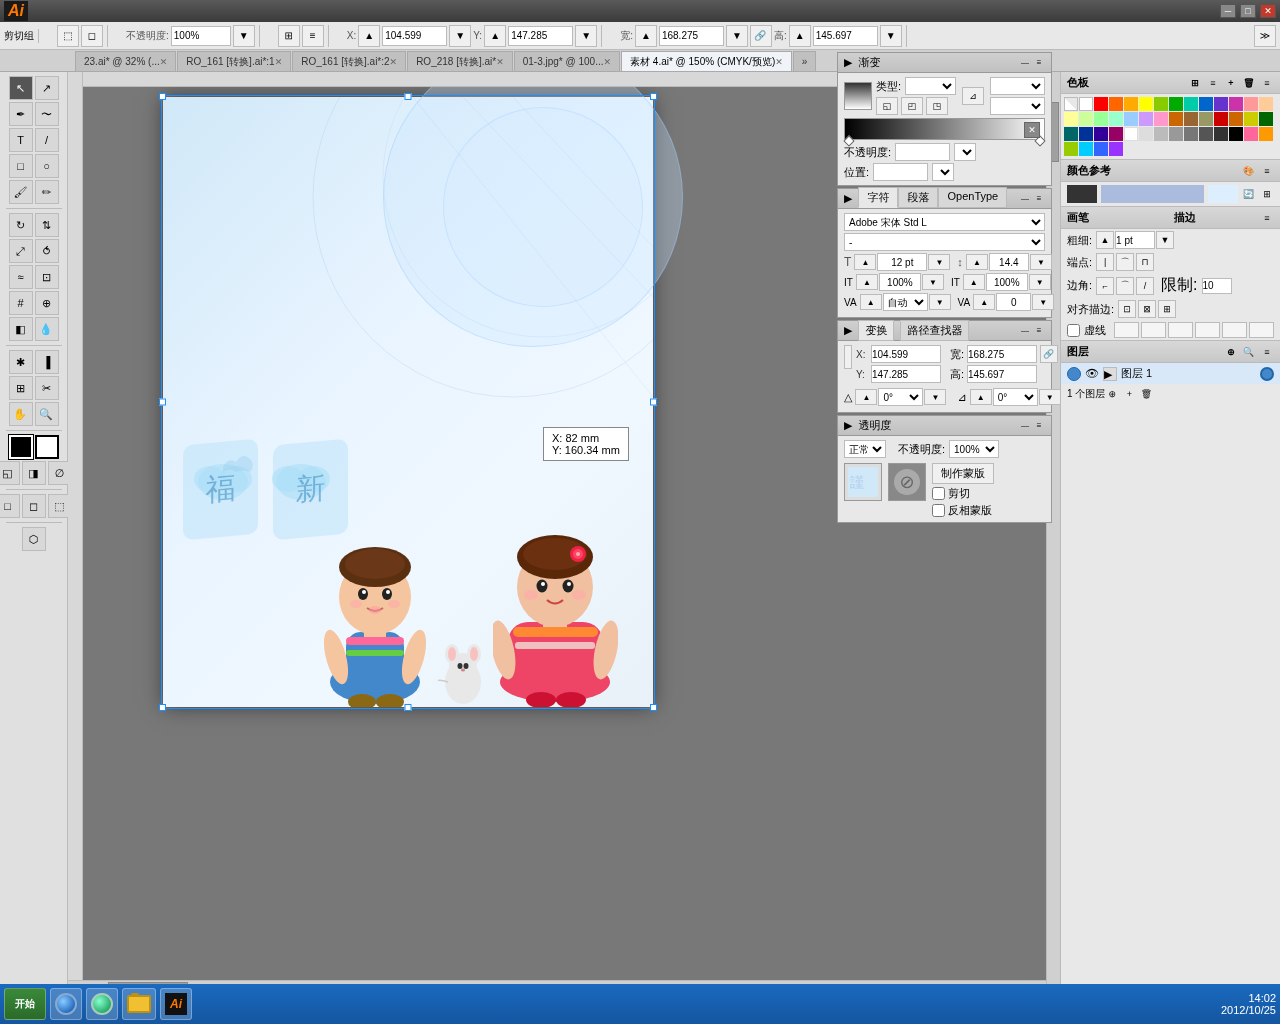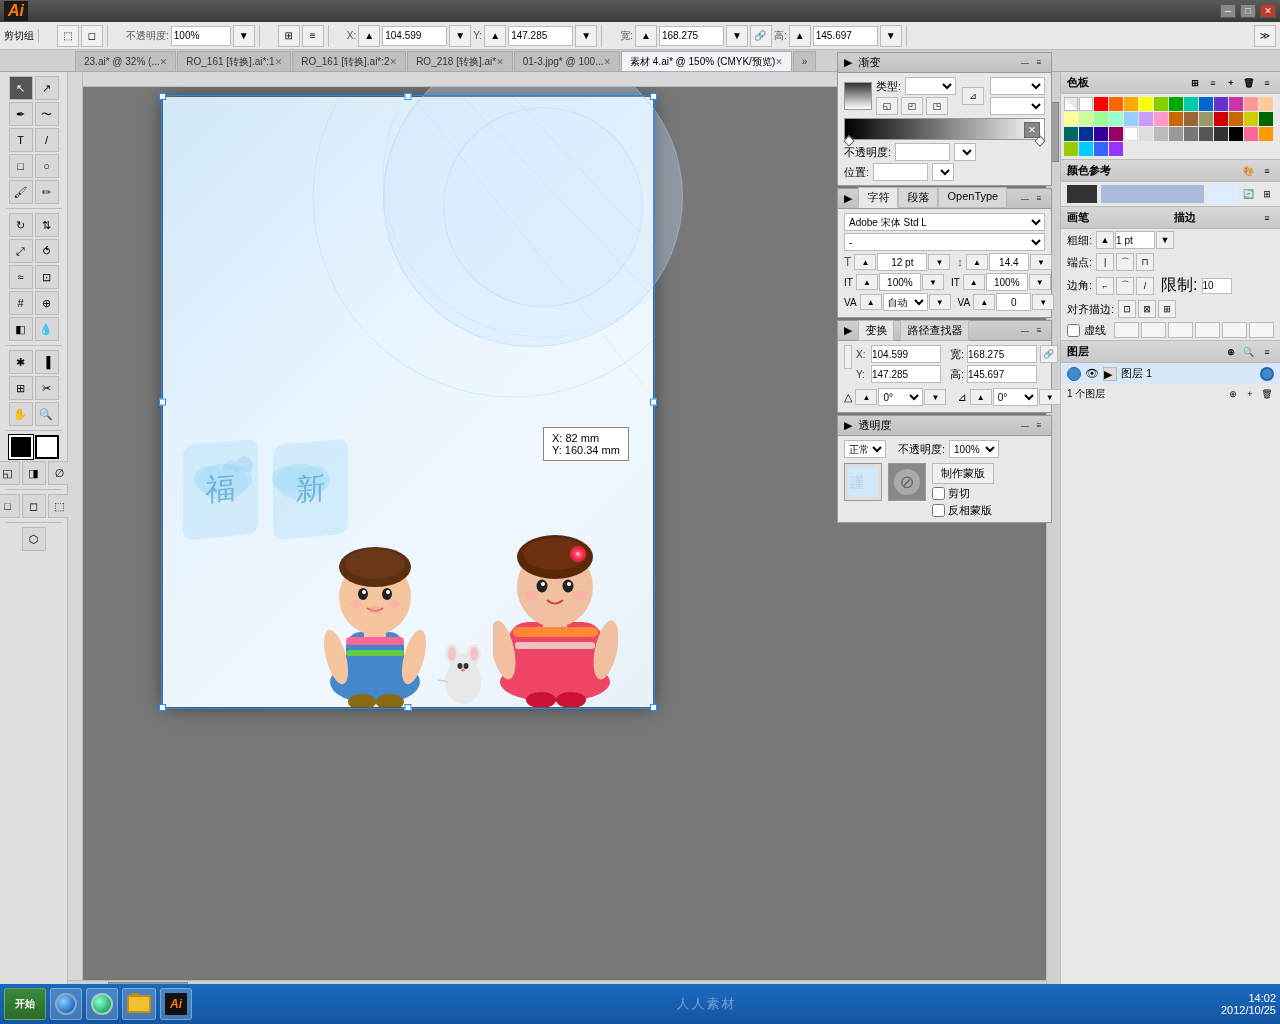--- a/index.html
+++ b/index.html
@@ -839,21 +839,21 @@
           <div class="panel-icon">≡</div>
         </div>
       </div>
       <div class="layer-row">
         <div style="width:14px;height:14px;border-radius:50%;background:#4488cc;border:1px solid #2266aa;"></div>
         <div style="width:14px;height:14px;display:flex;align-items:center;justify-content:center;">👁</div>
         <div style="width:14px;height:14px;background:#ddd;border:1px solid #bbb;">▶</div>
         <span>图层 1</span>
         <div style="margin-left:auto;width:14px;height:14px;border-radius:50%;background:#4488cc;border:2px solid #2266aa;"></div>
       </div>
-      <div style="height:20px;display:flex;align-items:center;justify-content:space-between;padding:0 6px;font-size:10px;">
+      <div style="height:20px;display:flex;align-items:center;justify-content:flex-start;padding:0 6px;font-size:10px;">
         <span>1 个图层</span>
         <div style="display:flex;gap:3px;">
           <div style="width:14px;height:14px;display:flex;align-items:center;justify-content:center;font-size:9px;cursor:pointer;">⊕</div>
           <div style="width:14px;height:14px;display:flex;align-items:center;justify-content:center;font-size:9px;cursor:pointer;">+</div>
           <div style="width:14px;height:14px;display:flex;align-items:center;justify-content:center;font-size:9px;cursor:pointer;">🗑</div>
         </div>
       </div>
     </div>
 
   </div>
@@ -887,20 +887,17 @@
   </div>
   <div class="taskbar-btn">
     <div style="width:24px;height:18px;background:#f0c030;border:2px solid #c09010;border-radius:2px;position:relative;">
       <div style="position:absolute;top:-4px;left:2px;width:8px;height:4px;background:#f0c030;border-radius:2px 2px 0 0;border:2px solid #c09010;"></div>
     </div>
   </div>
   <div class="taskbar-btn">
     <div style="width:22px;height:22px;background:#111;display:flex;align-items:center;justify-content:center;color:#ff7700;font-style:italic;font-weight:bold;font-size:12px;">Ai</div>
   </div>
 
-  <div style="flex:1;display:flex;align-items:center;justify-content:center;">
-    <span style="color:rgba(255,255,255,0.4);font-size:13px;letter-spacing:2px;">人人素材</span>
-  </div>
   <div class="taskbar-time">
     <div>14:02</div>
     <div>2012/10/25</div>
   </div>
 </div>
 
 </body></html>

